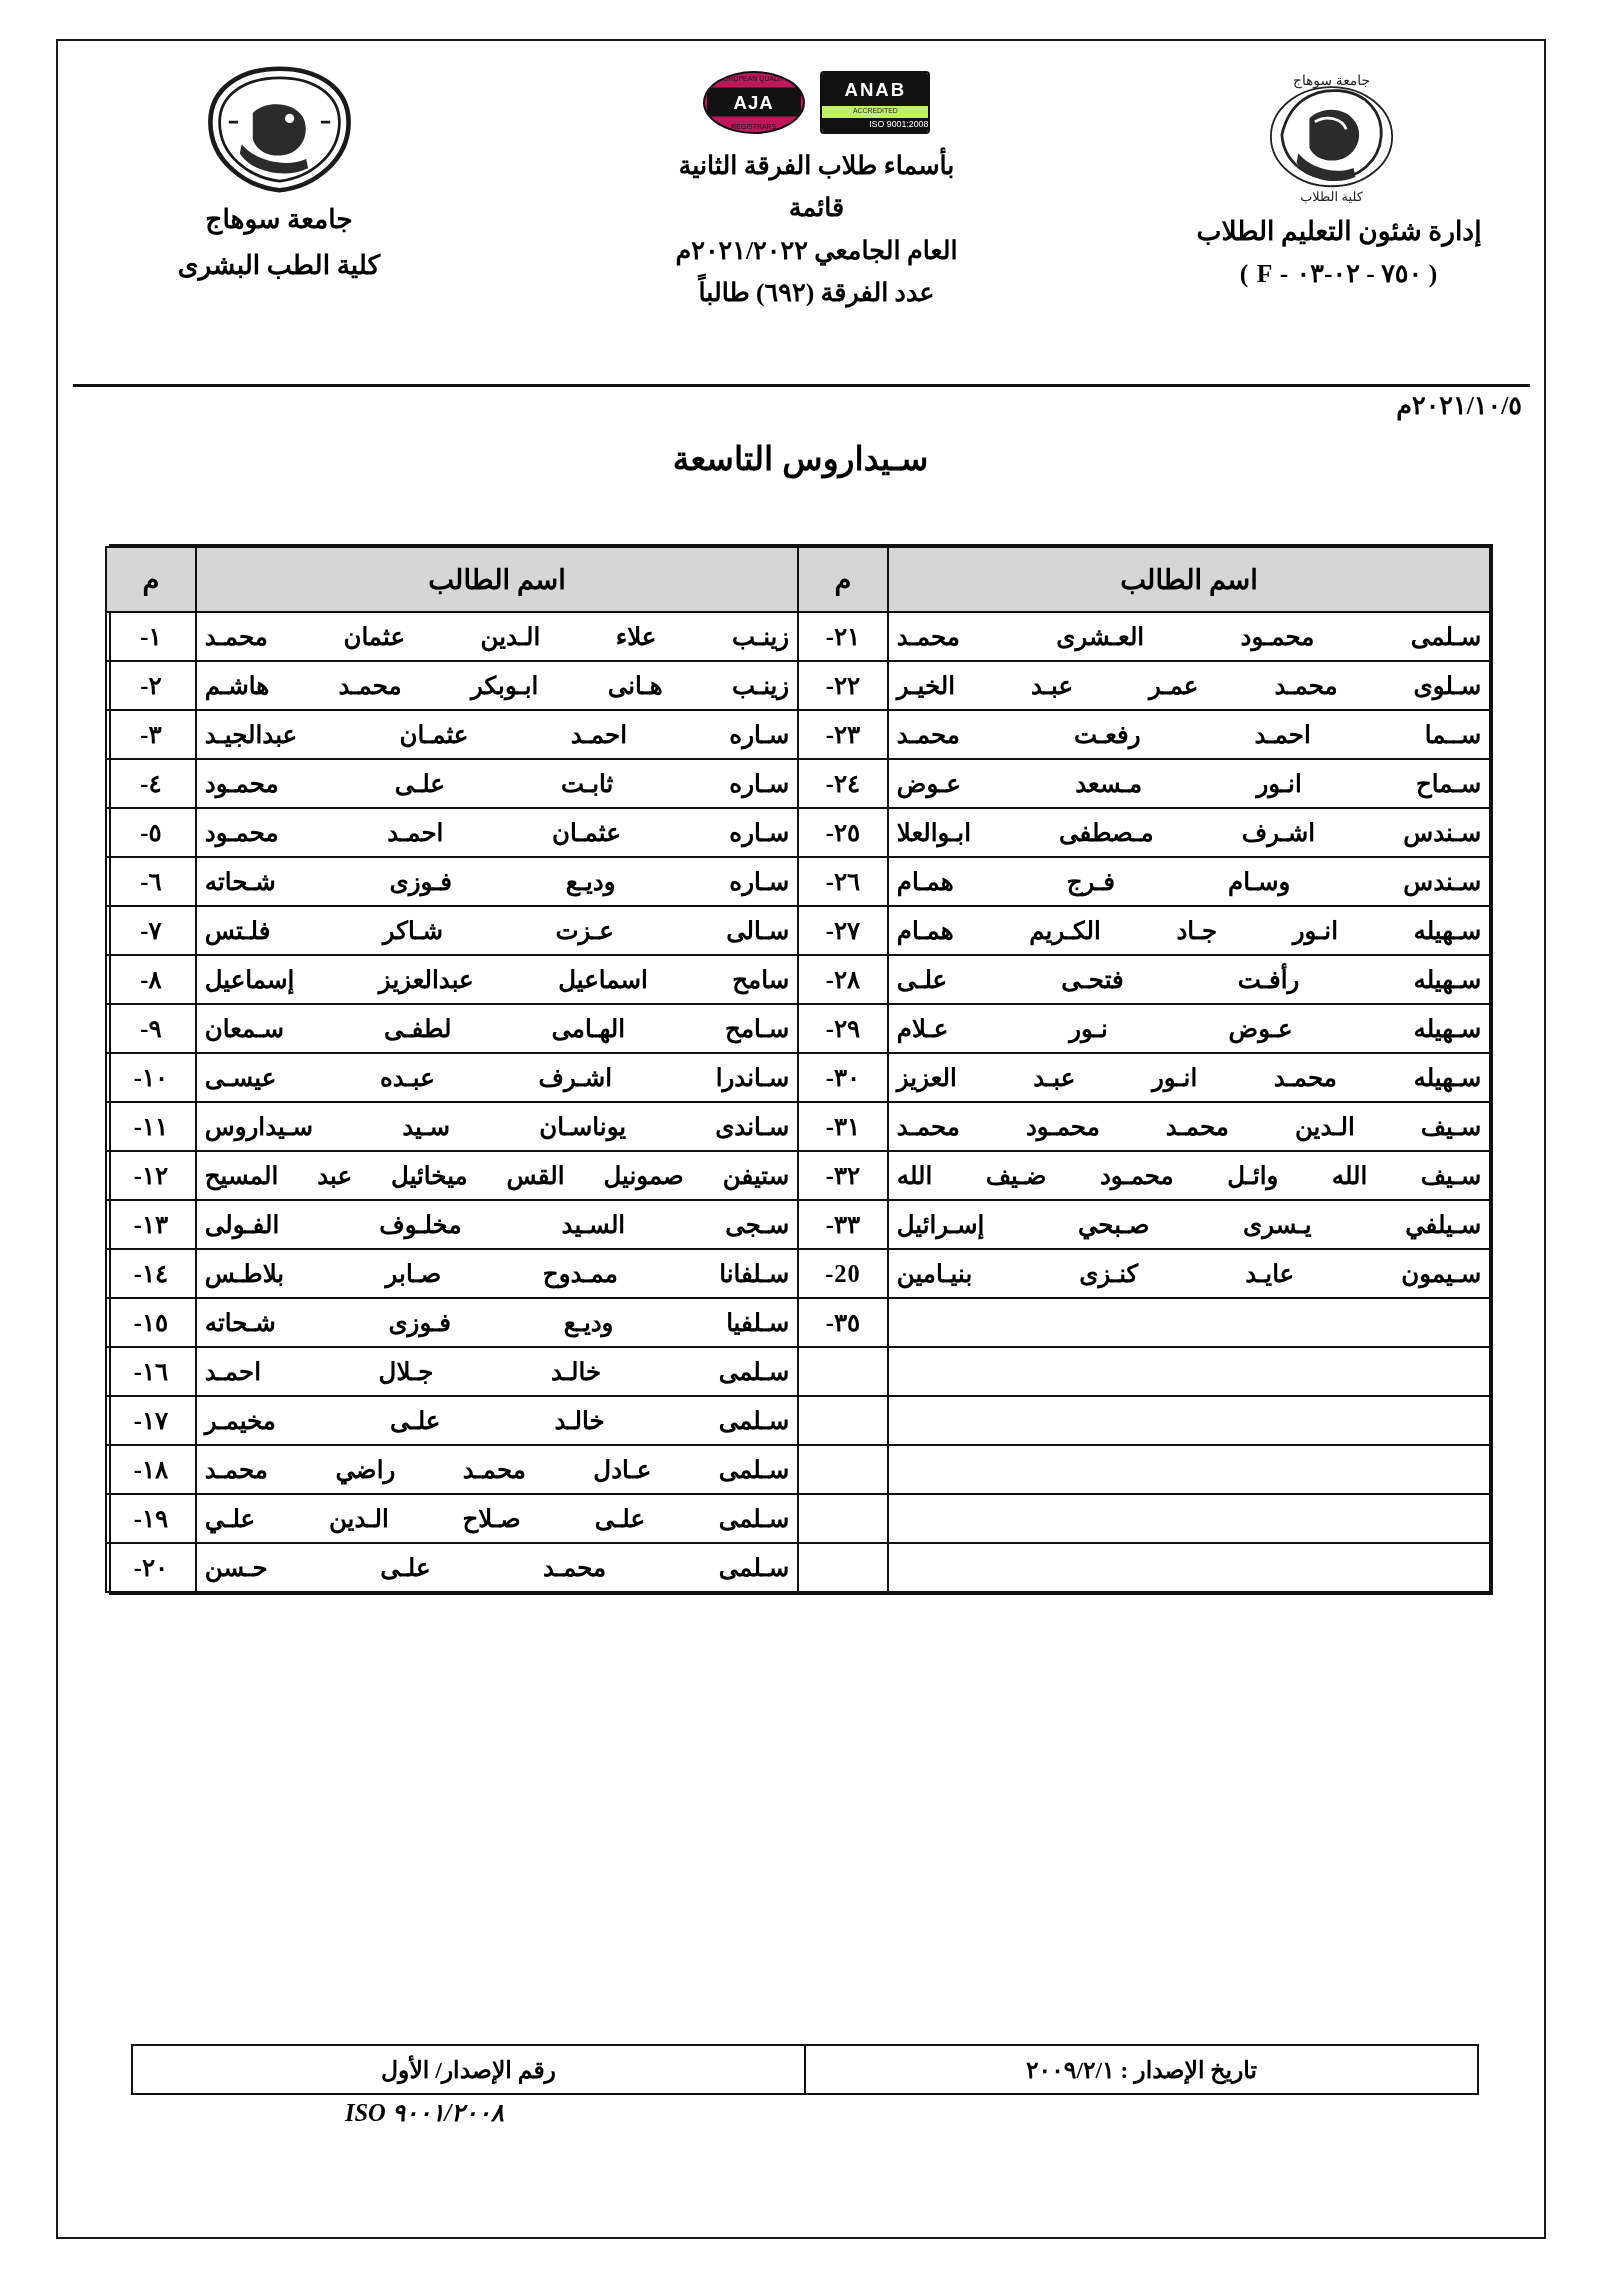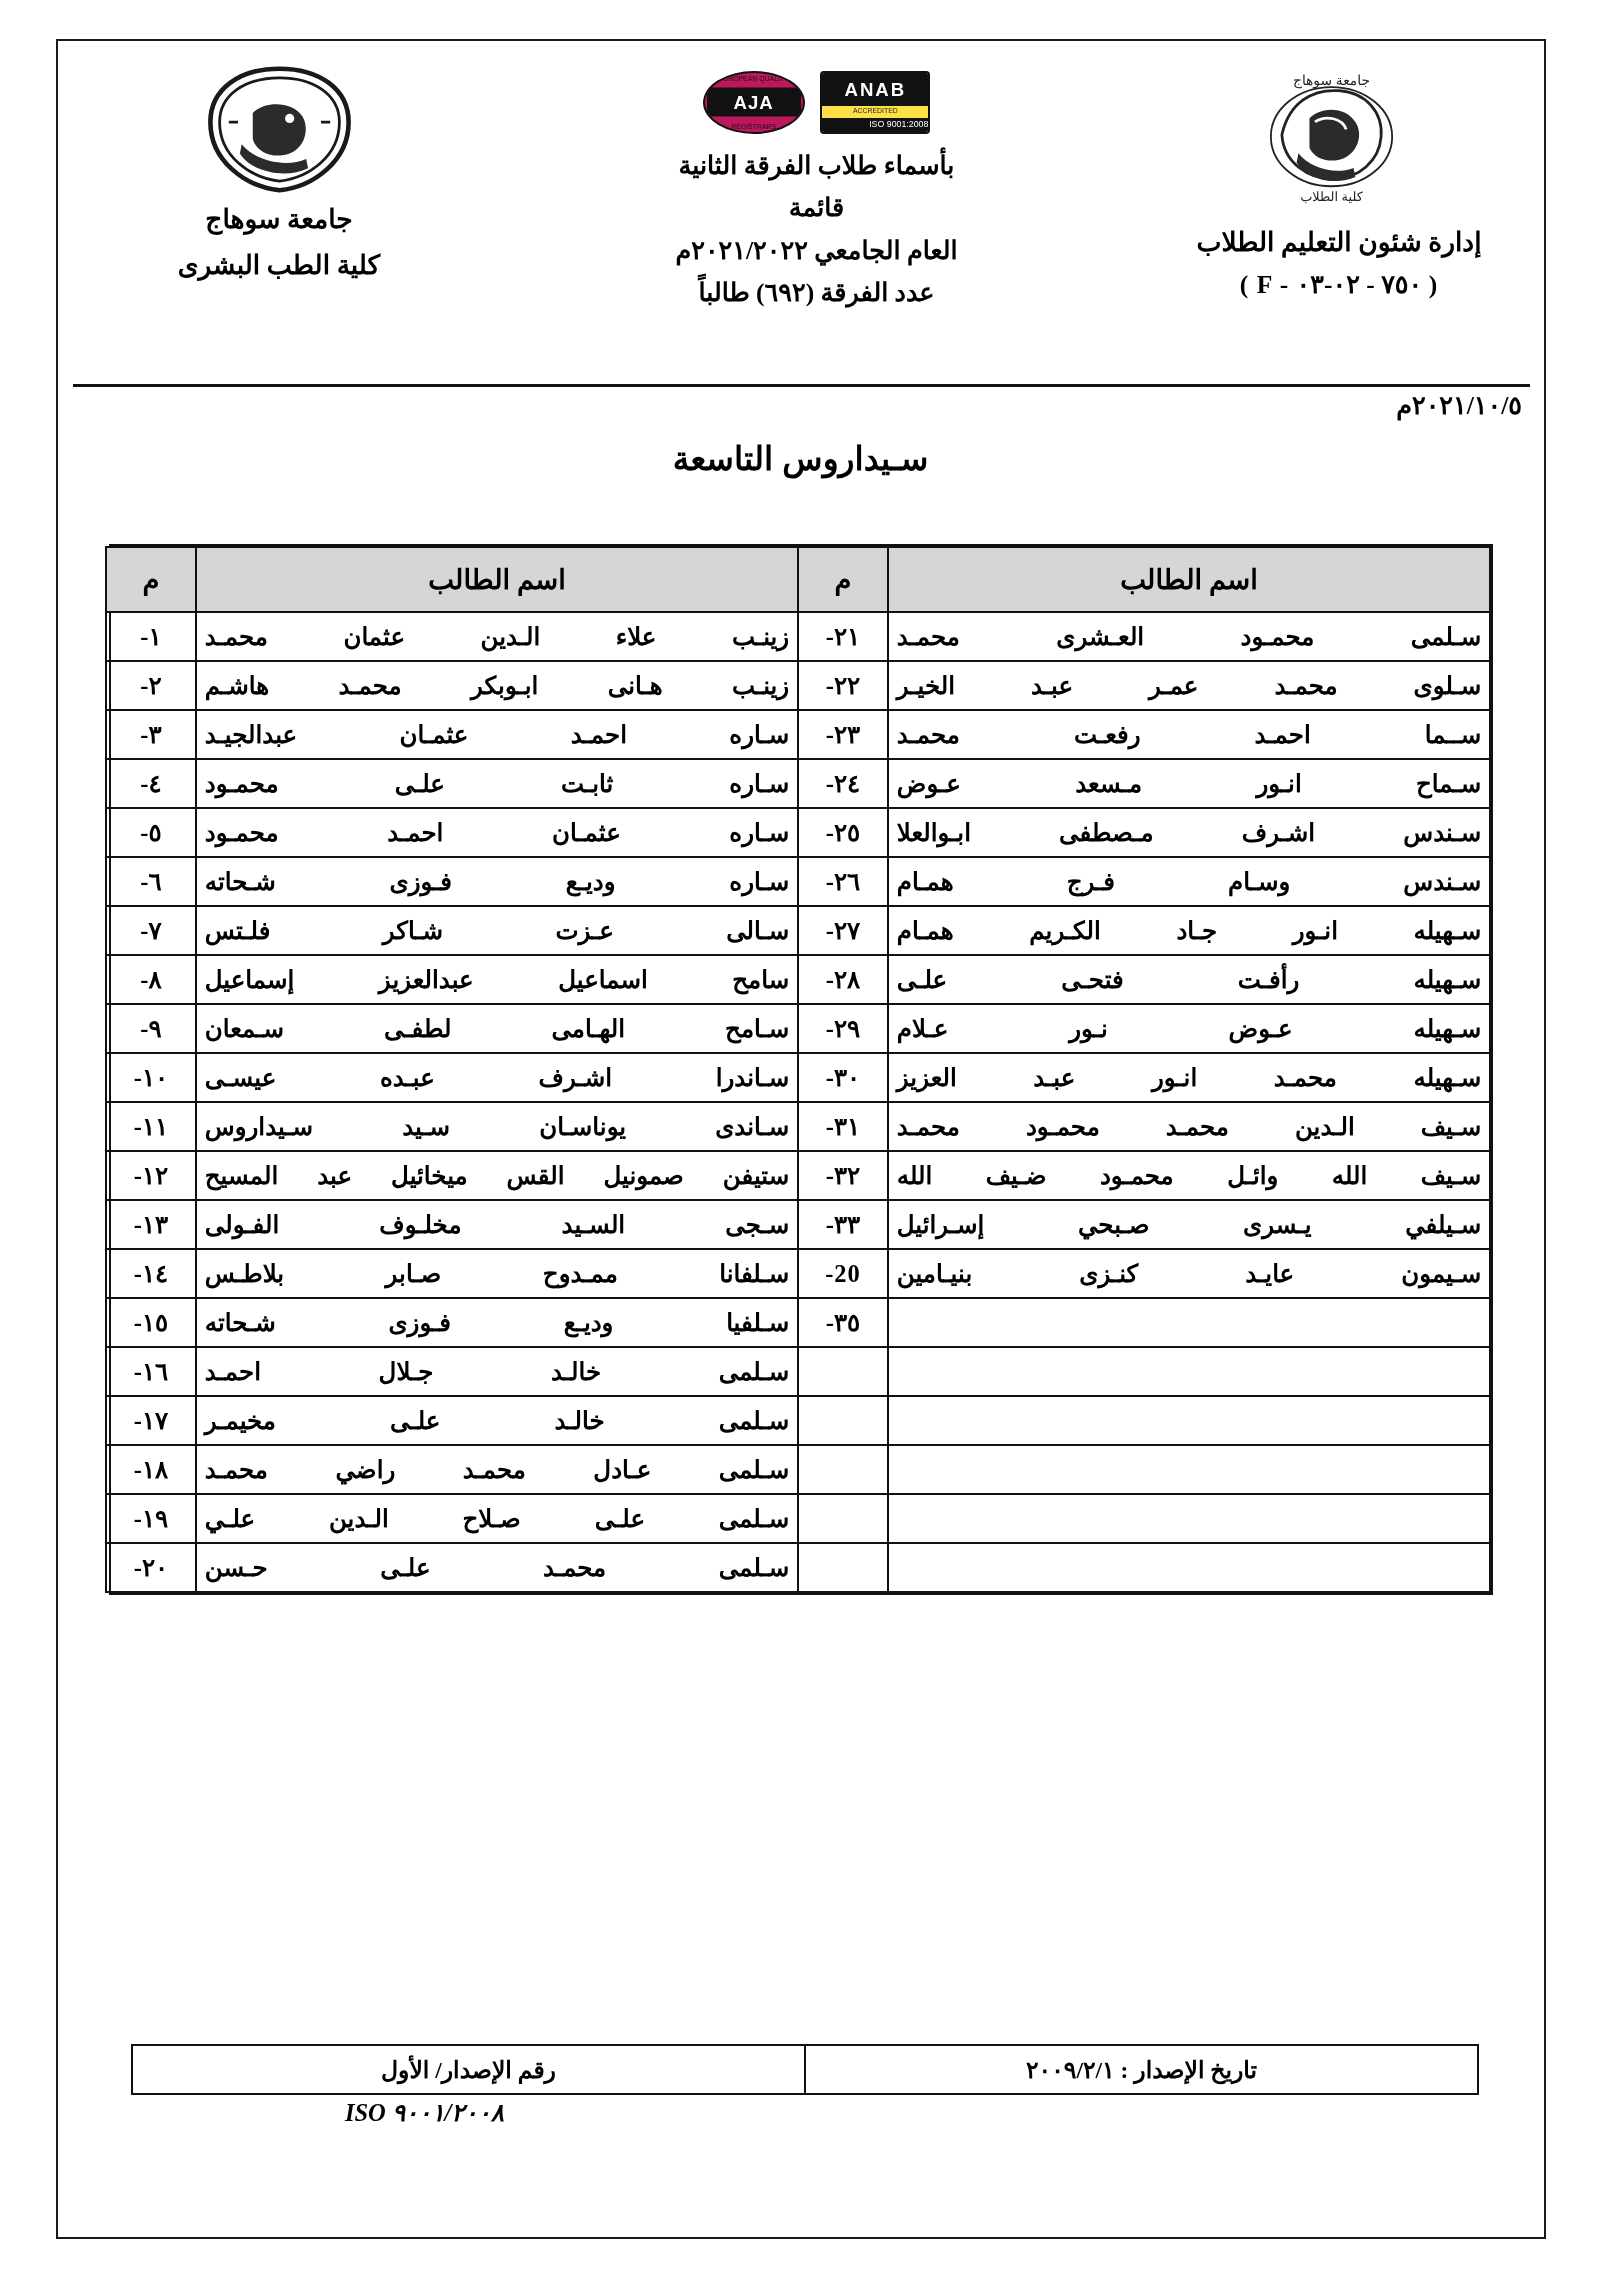--- a/index.html
+++ b/index.html
@@ -77,21 +77,21 @@
   .uni-text, .fac-text {
     font-size: 26.5px;
     font-weight: bold;
     line-height: 1.45;
     margin-top: 7.8px;
   }
   .admin-text {
     font-size: 26.5px;
     font-weight: bold;
     line-height: 1.5;
-    margin-top: 11px;
+    margin-top: 0;
   }
   .form-code {
     font-size: 25.5px;
     font-weight: bold;
     letter-spacing: 1px;
     margin-top: 5.9px;
     direction: ltr;
   }
   .center-title {
     font-size: 25.5px;
@@ -104,21 +104,21 @@
     justify-content: center;
     gap: 15.7px;
     margin-bottom: 11.8px;
     margin-top: -27.4px;
   }
   .cert-badge-anab {
     width: 106px;
     height: 59px;
     border: 2px solid #111;
     border-radius: 3.9px;
-    background: #fde047;
+    background: #bef264;
     position: relative;
     overflow: hidden;
   }
   .cert-badge-anab .anab-top {
     position: absolute;
     left: 0; right: 0; top: 0;
     height: 33px;
     background: #111;
     color: #fff;
     font-family: "Liberation Sans", sans-serif;

